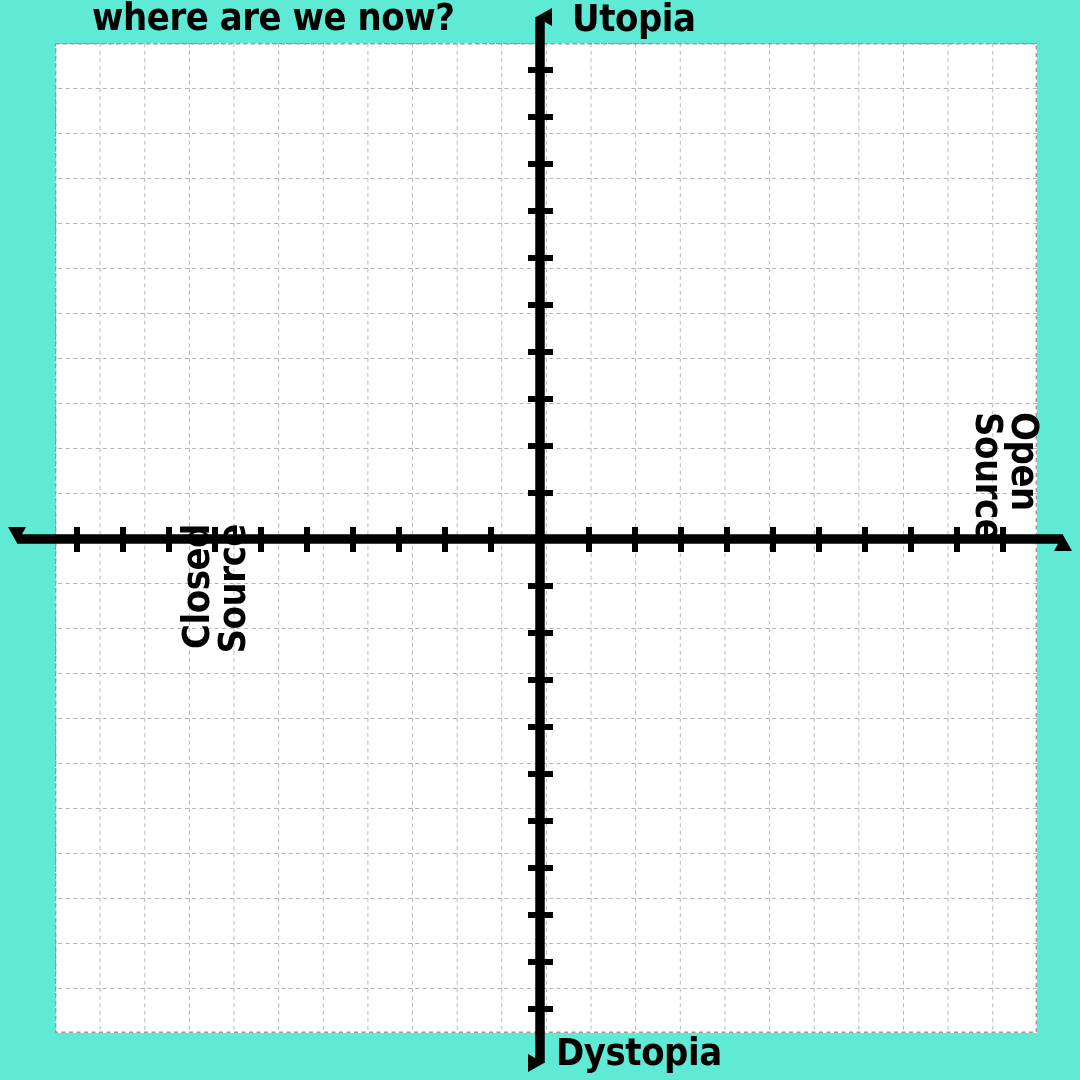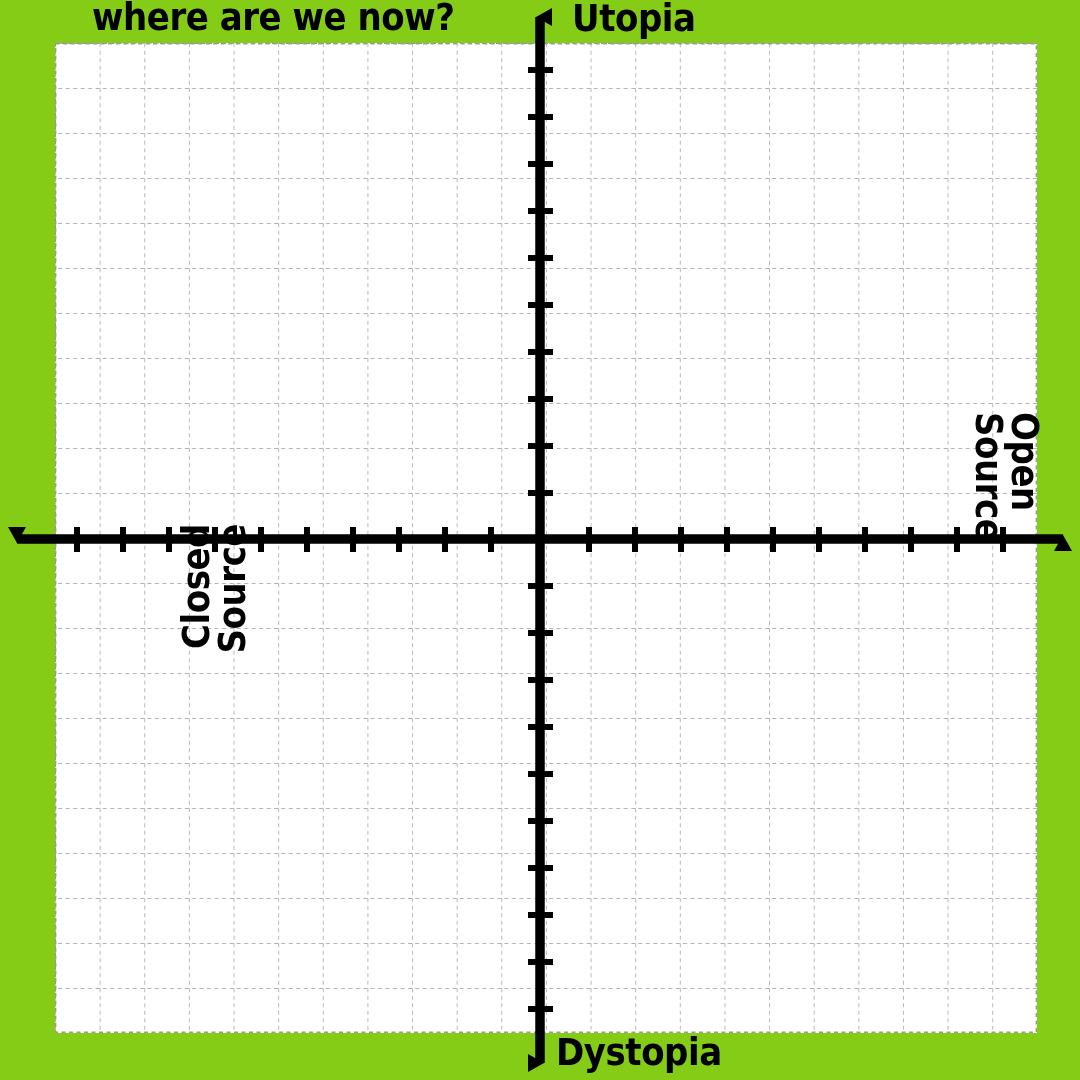--- a/index.html
+++ b/index.html
@@ -4,21 +4,21 @@
 <style>
   html, body {
     margin: 0;
     padding: 0;
     background: #ffffff;
   }
   #page {
     position: relative;
     width: 1080px;
     height: 1080px;
-    background: #84cc16;
+    background: #5eead4;
     overflow: hidden;
     font-family: "DejaVu Sans", sans-serif;
   }
 
   
   #grid-area {
     position: absolute;
     left: 55px;
     top: 43px;
     width: 982px;

